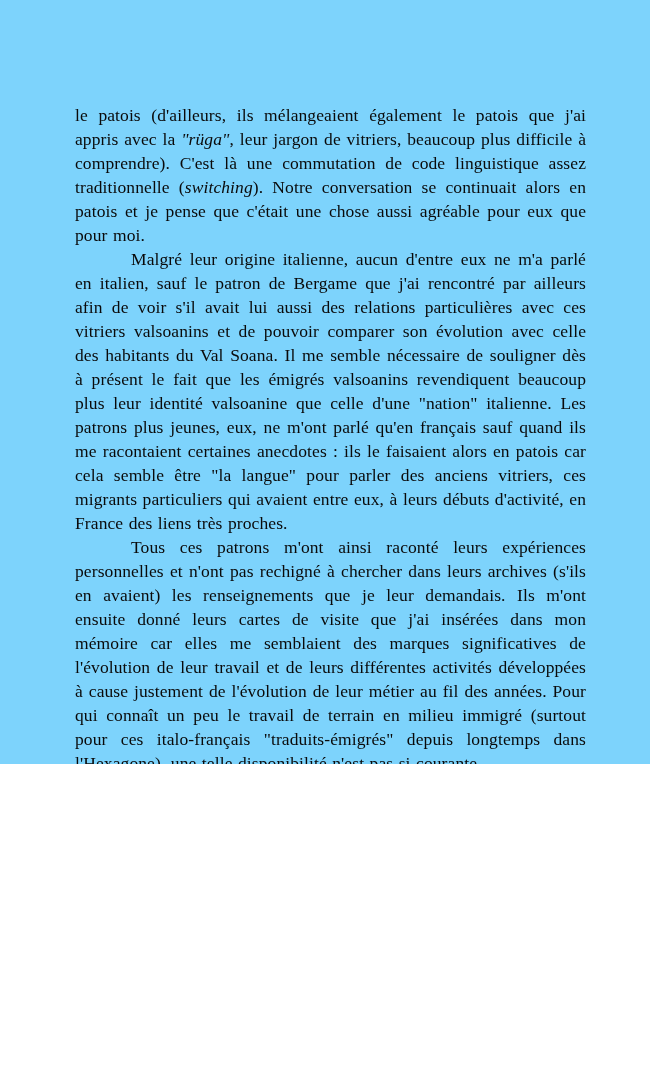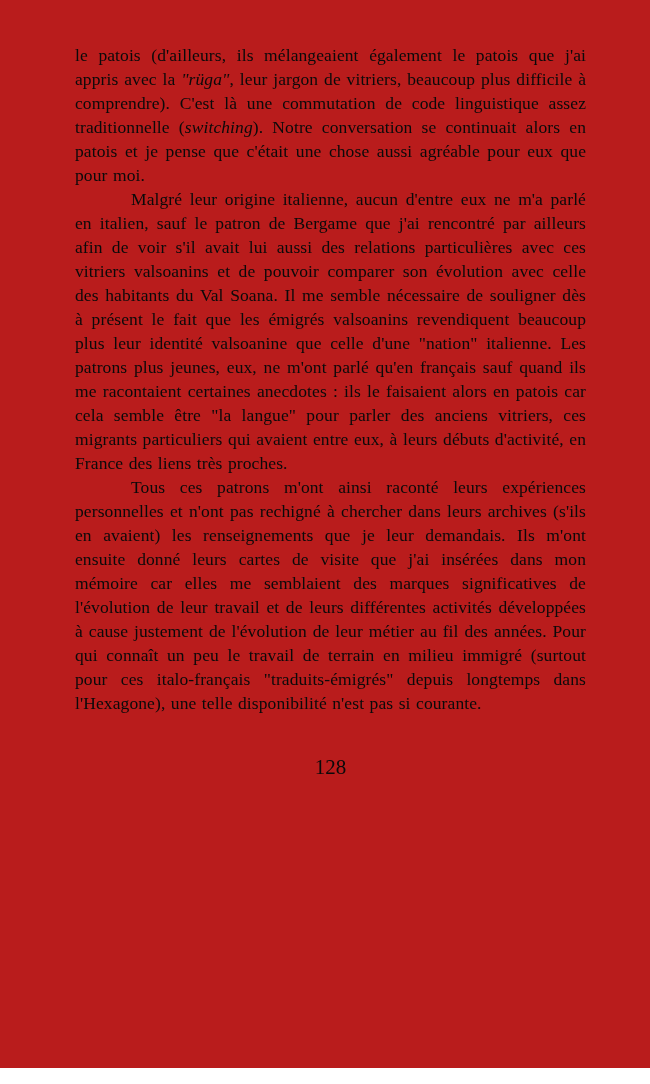--- a/index.html
+++ b/index.html
@@ -3,26 +3,26 @@
 <meta charset="utf-8">
 <style>
   html, body {
     margin: 0;
     padding: 0;
     background: #ffffff;
   }
   .page {
     position: relative;
     width: 650px;
-    height: 1068px;
-    background: #b91c1c;
+    height: 764px;
+    background: #7dd3fc;
     color: #0a0a0a;
     font-family: "Liberation Serif", "DejaVu Serif", serif;
     box-sizing: border-box;
-    padding: 43px 64px 0 75px;
+    padding: 103px 64px 0 75px;
     overflow: hidden;
   }
   .text-block {
     width: 511px;
   }
   p.para {
     margin: 0;
     font-size: 17.5px;
     line-height: 24px;
     text-align: justify;

